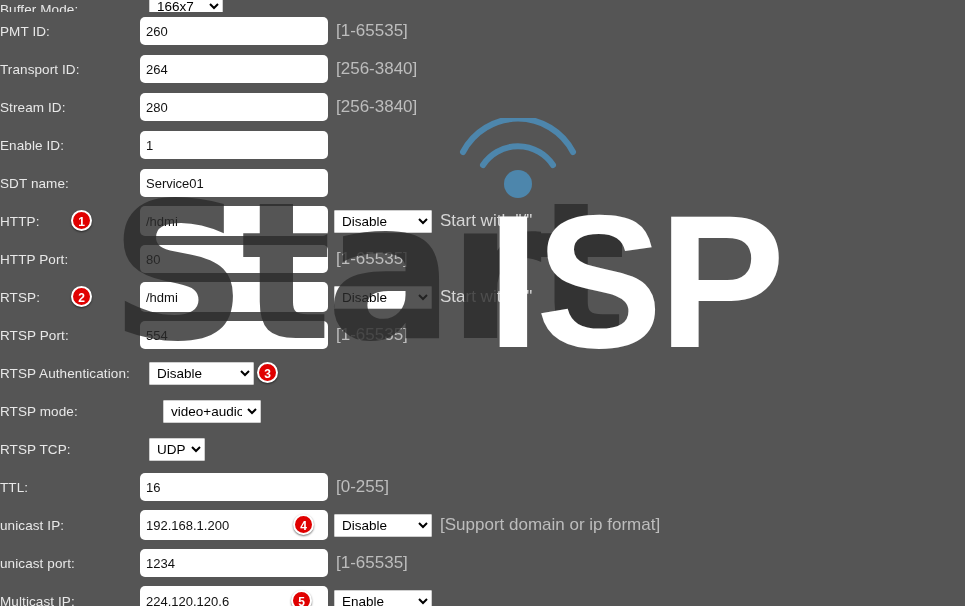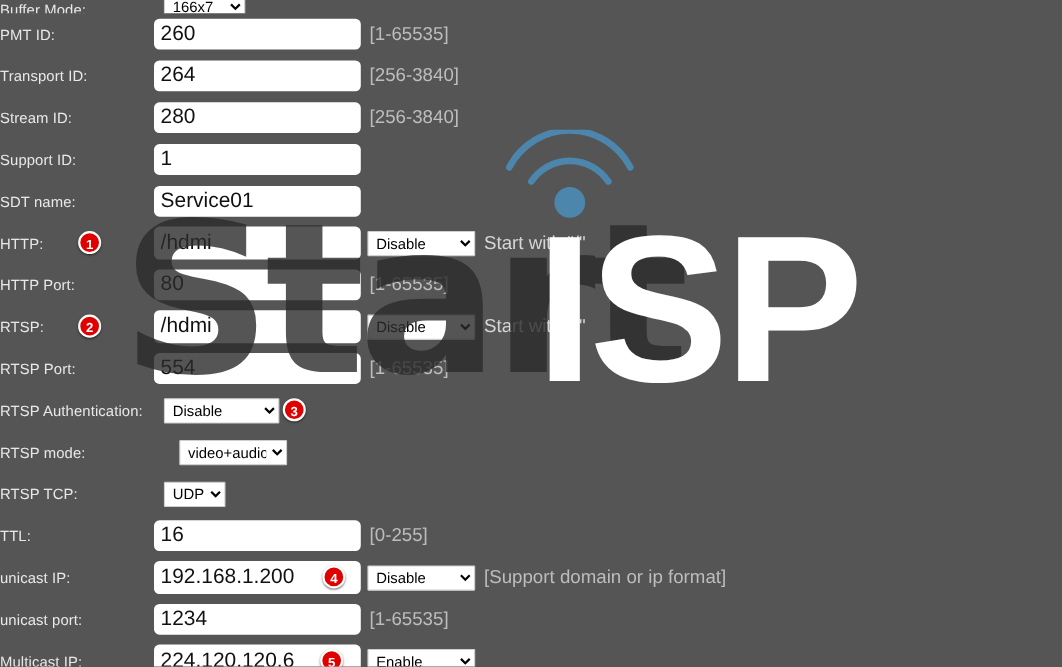--- a/index.html
+++ b/index.html
@@ -80,21 +80,21 @@
     letter-spacing: 0.1px;
   }
   .field {
     width: 188px;
     height: 28px;
     background: #ffffff;
     border: 0;
     border-radius: 5px;
     color: #111111;
     font-family: "Liberation Sans", sans-serif;
-    font-size: 19px;
+    font-size: 13px;
     padding: 0 0 0 6px;
     box-sizing: border-box;
     outline: none;
   }
   .field.tall { height: 30px; }
 
   .sel {
     height: 23px;
     background: #ffffff;
     border: 1px solid #cfcfcf;
@@ -165,21 +165,21 @@
       <div class="label">Transport ID:</div>
       <input type="text" class="field" value="264" style="">
       <span class="hint dim">[256-3840]</span>
     </div>
     <div class="row">
       <div class="label">Stream ID:</div>
       <input type="text" class="field" value="280" style="">
       <span class="hint dim">[256-3840]</span>
     </div>
     <div class="row">
-      <div class="label">Support ID:</div>
+      <div class="label">Enable ID:</div>
       <input type="text" class="field" value="1" style="">
     </div>
     <div class="row">
       <div class="label">SDT name:</div>
       <input type="text" class="field" value="Service01" style="">
     </div>
     <div class="row">
       <div class="label">HTTP:</div>
       <input type="text" class="field tall" value="/hdmi" style="">
       <select class="sel sel-lg"><option>Disable</option></select>

